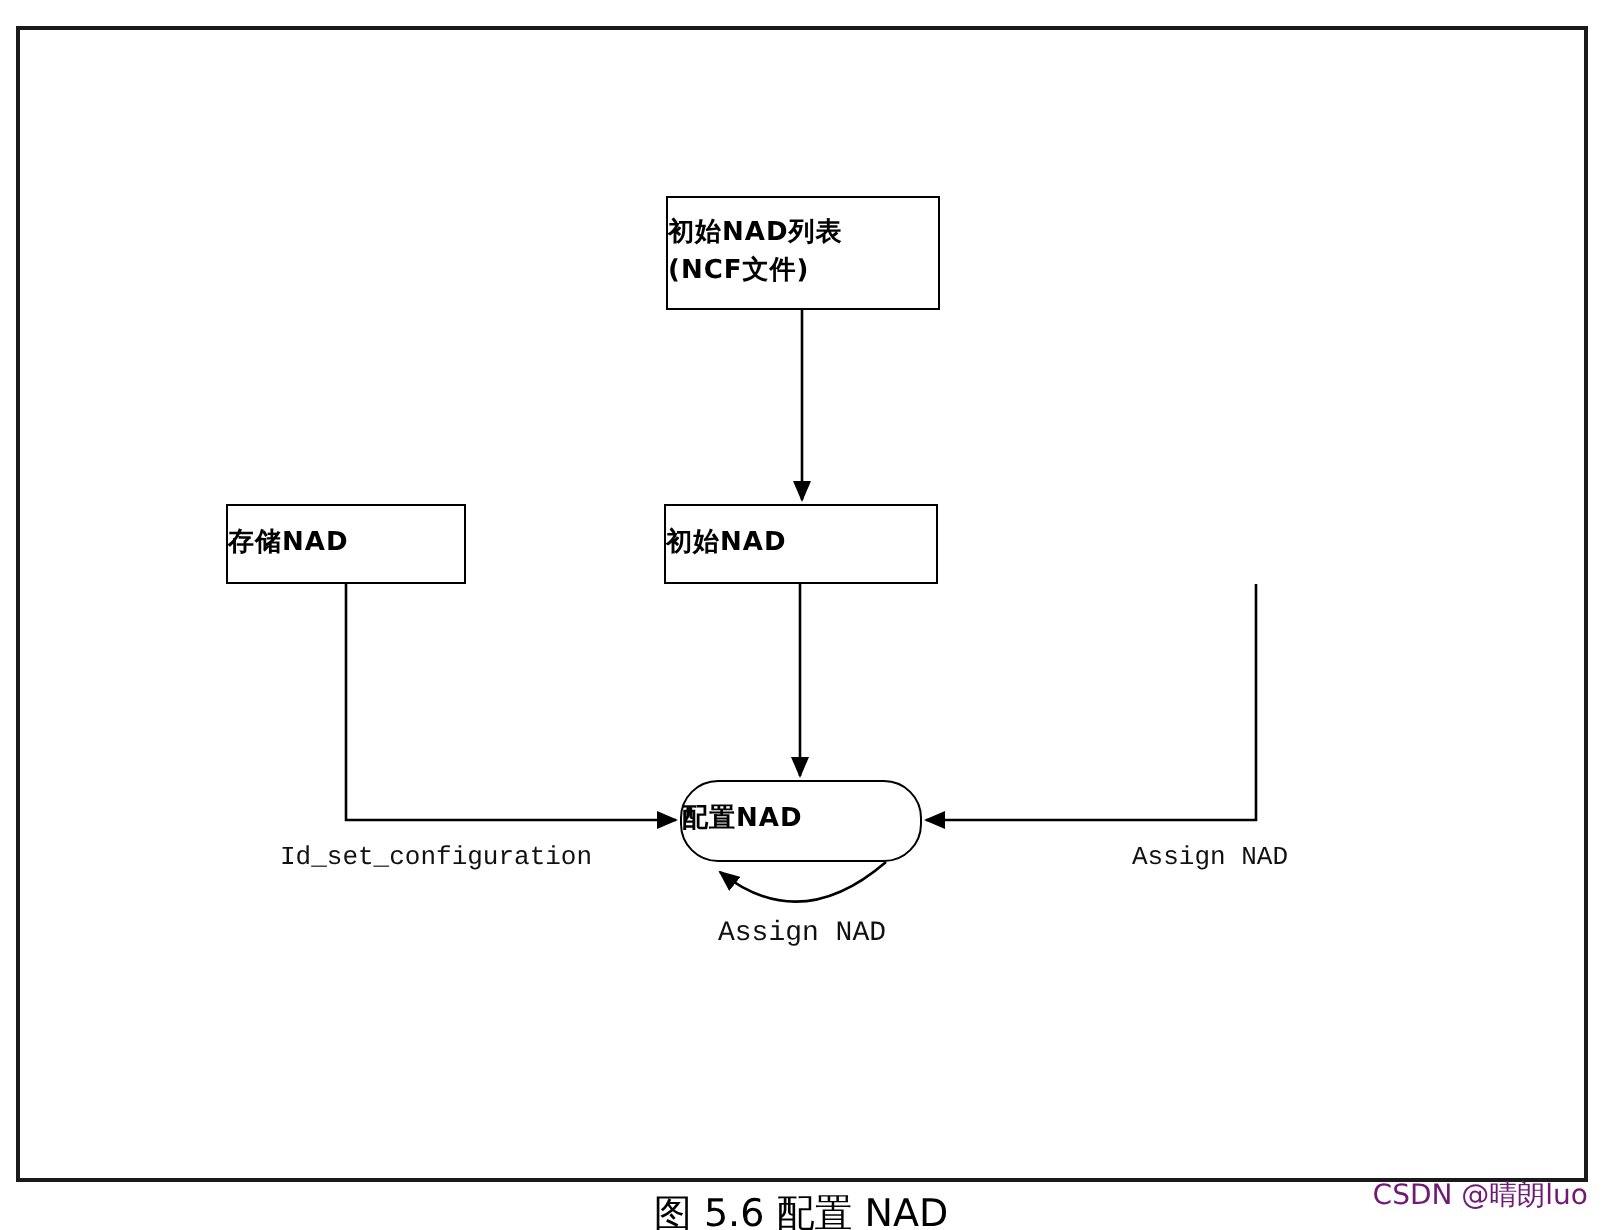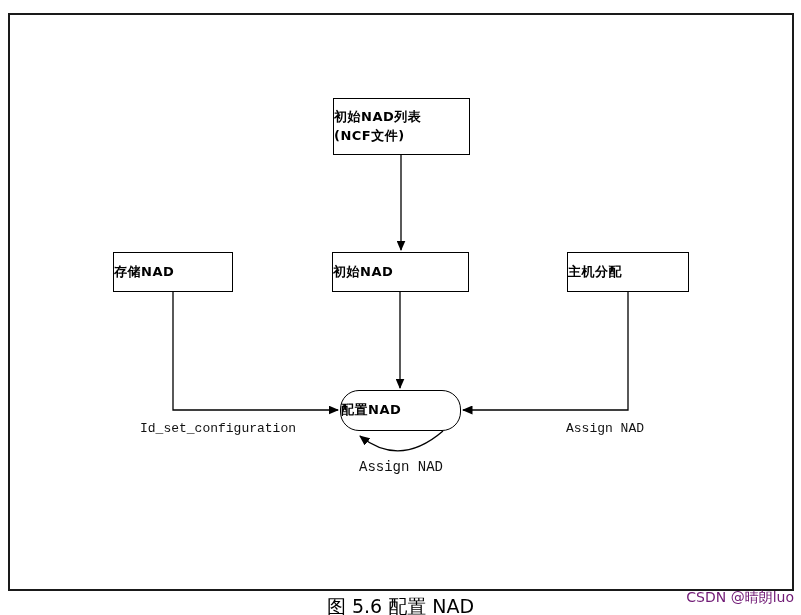--- a/index.html
+++ b/index.html
@@ -75,23 +75,20 @@
   </div>
 
   <div class="node node-store">
     <span>存储NAD</span>
   </div>
 
   <div class="node node-initial">
     <span>初始NAD</span>
   </div>
 
-  <div class="node node-host">
-    <span>主机分配</span>
-  </div>
 
   <div class="node node-config">
     <span>配置NAD</span>
   </div>
 
   <div class="edge-label label-left">Id_set_configuration</div>
 
   <div class="edge-label label-right">Assign NAD</div>
 
   <div class="edge-label label-loop">Assign NAD</div>

